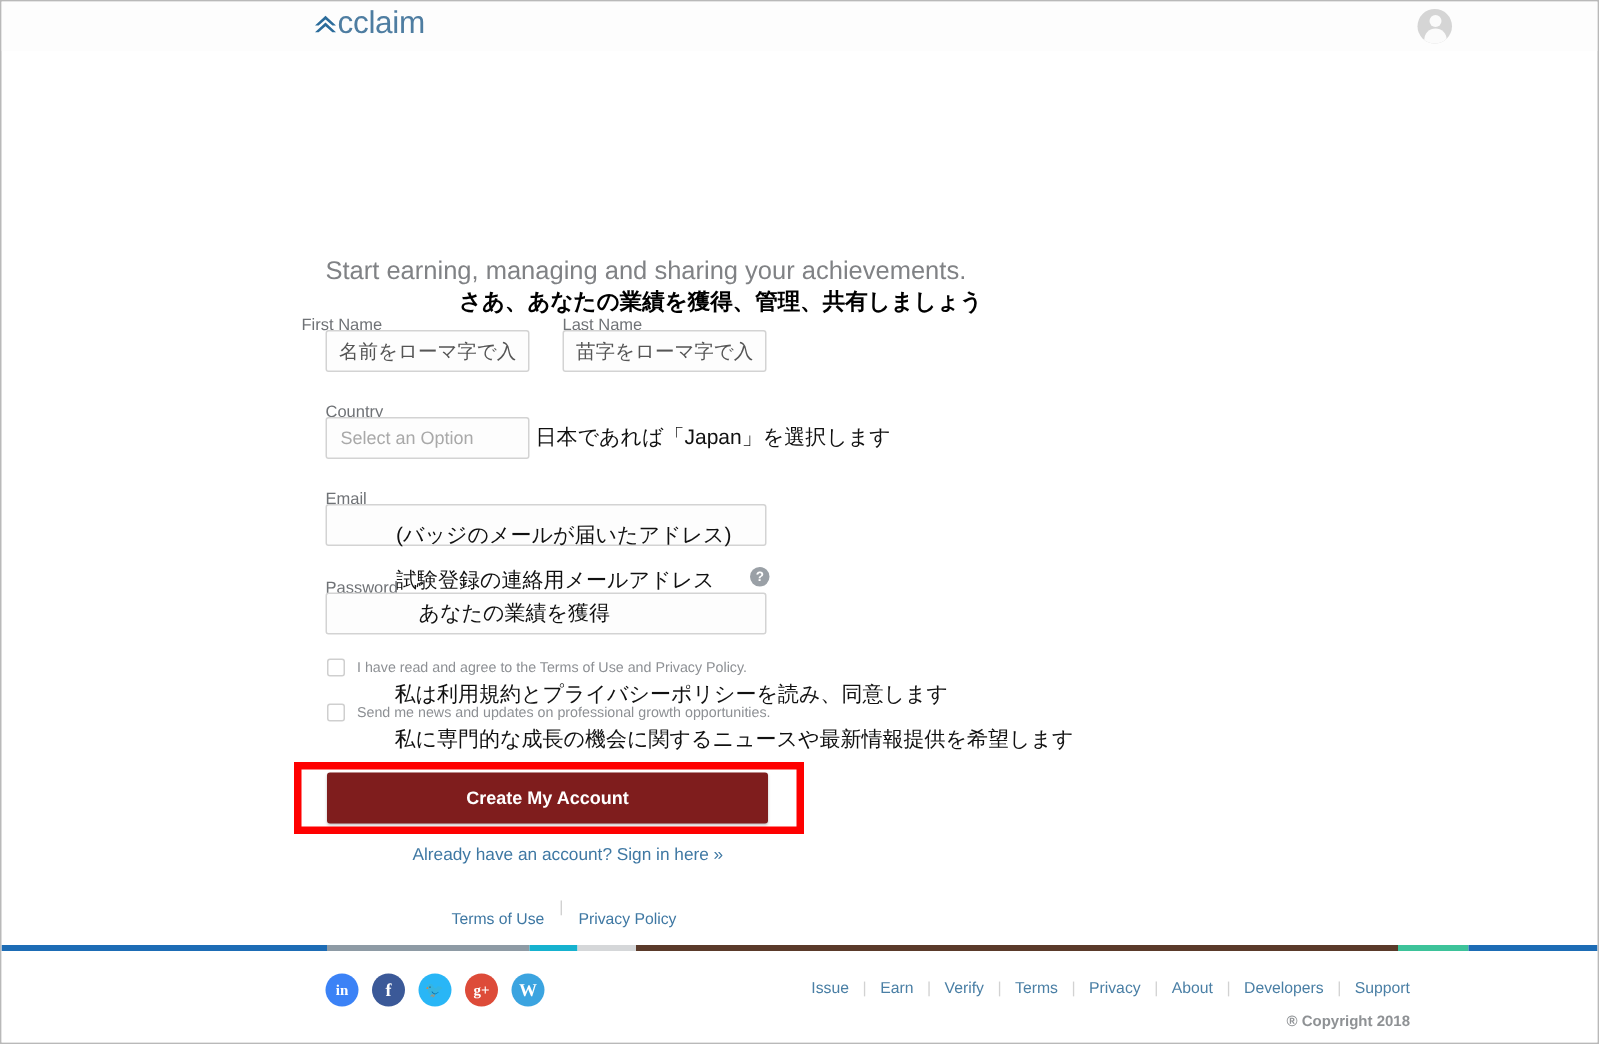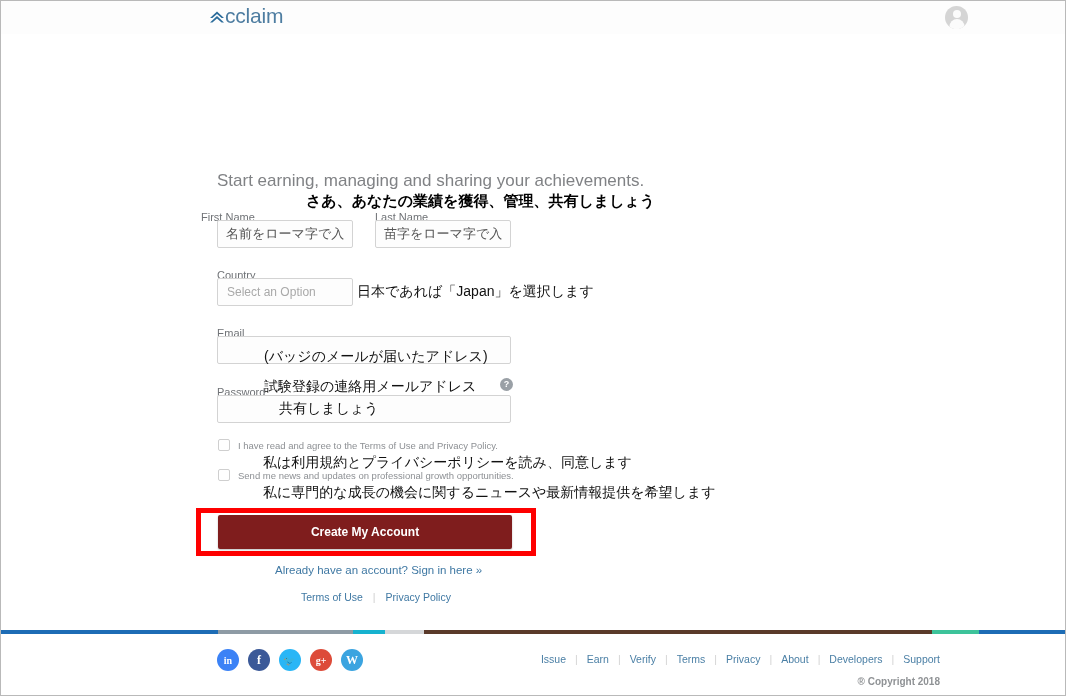--- a/index.html
+++ b/index.html
@@ -268,20 +268,21 @@
     width: 200px;
     display: flex;
     align-items: center;
     gap: 10px;
     font-size: 10.5px;
   }
   #legal-links a {
     color: #3f78a3;
     text-decoration: none;
     cursor: pointer;
+    margin-top: 16px;
   }
   #legal-links .sep { color: #cfcfcf; }
 
   
   #stripe {
     position: absolute;
     left: 0; top: 629px;
     width: 100%;
     height: 4px;
     display: flex;
@@ -374,21 +375,21 @@
     <div class="placeholder-txt" style="left:226px; top:127px;">Select an Option</div>
     <div class="overlay-jp" style="left:356px; top:125px;">日本であれば「Japan」を選択します</div>
 
     <div class="field-label" style="left:216px; top:169px;">Email</div>
     <div class="text-input" style="left:216px; top:178px; width:294px; height:28px;"></div>
     <div class="overlay-jp" style="left:263px; top:172px;margin-top:48px;">試験登録の連絡用メールアドレス</div>
     <div class="overlay-jp" style="left:263px; top:190px;">(バッジのメールが届いたアドレス)</div>
 
     <div class="field-label" style="left:216px; top:228px;">Password</div>
     <div class="text-input" style="left:216px; top:237px; width:294px; height:28px;"></div>
-    <div class="overlay-jp" style="left:278px; top:242px;">共有しましょう</div>
+    <div class="overlay-jp" style="left:278px; top:242px;">あなたの業績を獲得</div>
 
     <div class="cb-box" style="left:217px; top:281px;"></div>
     <div class="cb-label" style="left:237px; top:282px;">I have read and agree to the Terms of Use and Privacy Policy.</div>
     <div class="cb-jp" style="left:262px; top:296px;">私は利用規約とプライバシーポリシーを読み、同意します</div>
 
     <div class="cb-box" style="left:217px; top:311px;"></div>
     <div class="cb-label" style="left:237px; top:312px;">Send me news and updates on professional growth opportunities.</div>
     <div class="cb-jp" style="left:262px; top:326px;">私に専門的な成長の機会に関するニュースや最新情報提供を希望します</div>
   </div>
 

